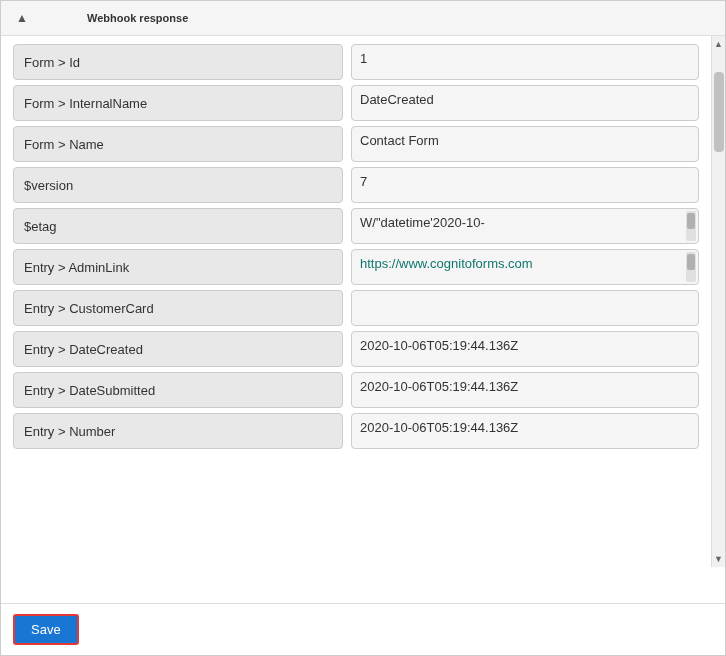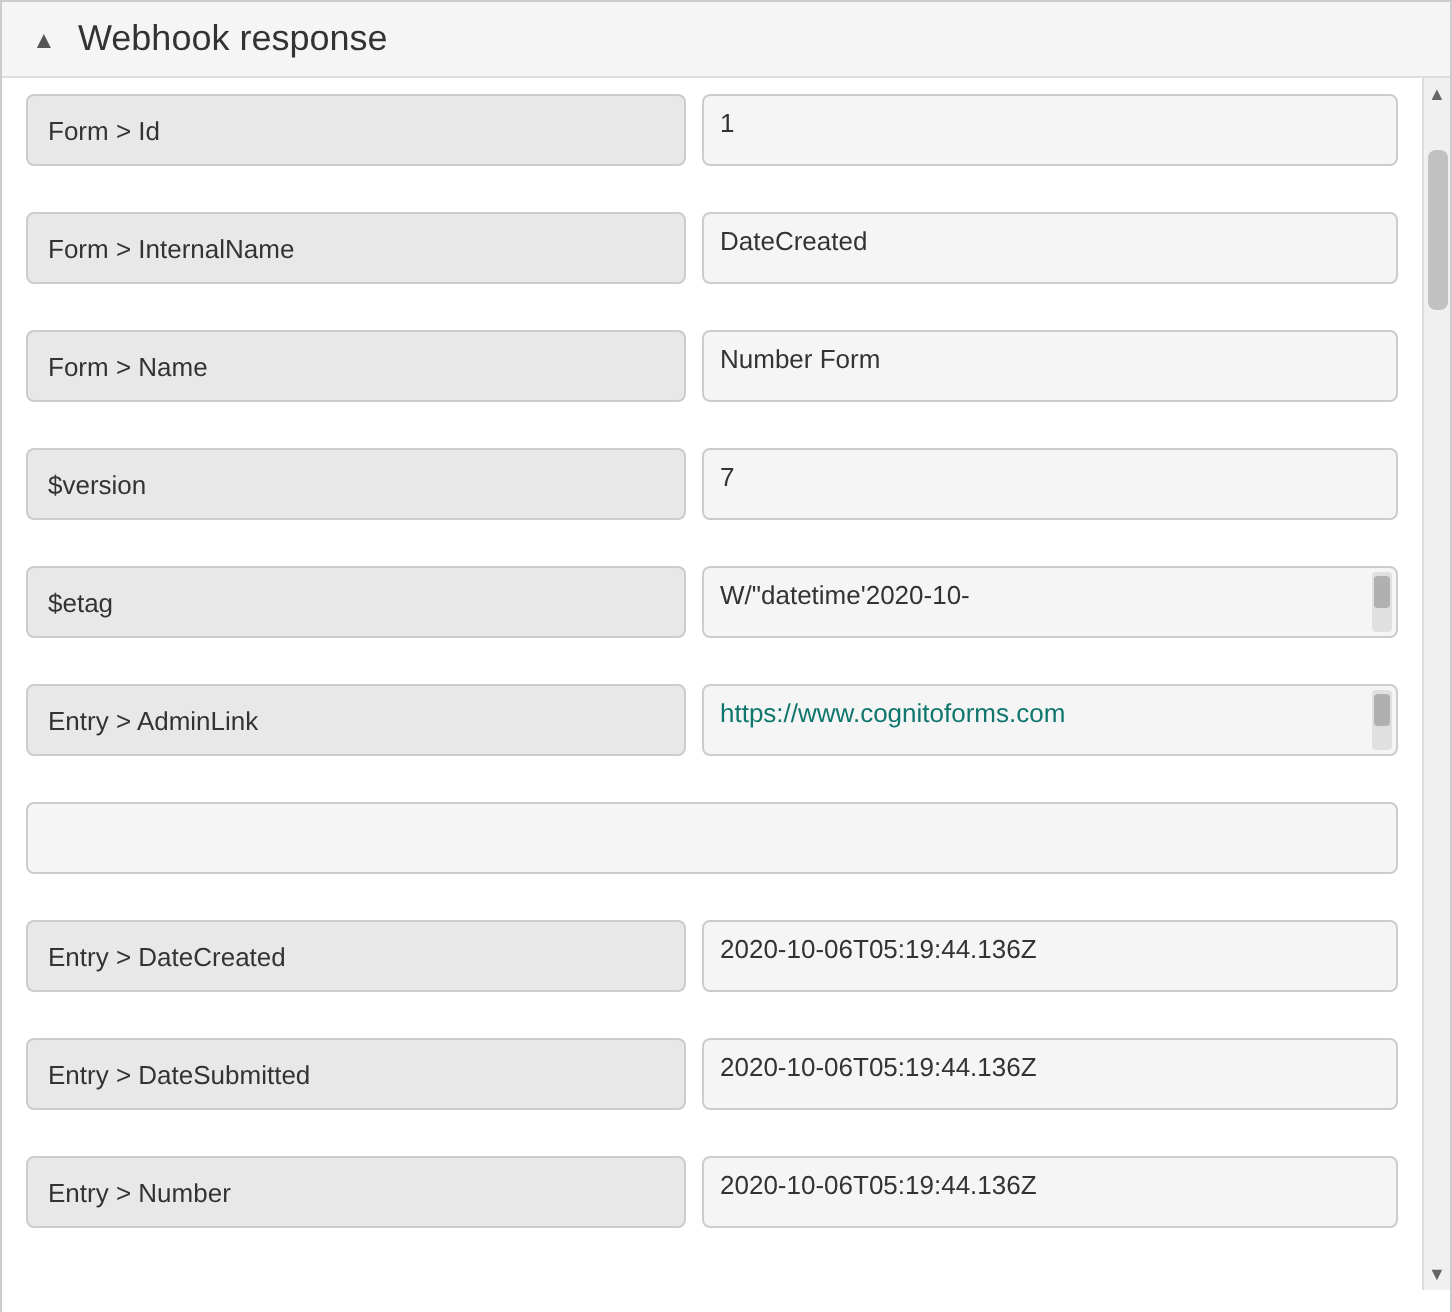--- a/index.html
+++ b/index.html
@@ -33,23 +33,24 @@
       width: 18px;
       height: 18px;
       display: flex;
       align-items: center;
       justify-content: center;
       color: #555;
       font-size: 12px;
     }
 
     .header-title {
-      font-size: 18px;
-      font-weight: 400;
-      color: #333;
+      font-size: 11px;
+      font-weight: 700;
+      color: #333;
+      margin-left: 48px;
     }
 
     .content-area {
       display: flex;
       flex: 1;
       overflow: hidden;
     }
 
     .fields-container {
       flex: 1;
@@ -82,21 +83,21 @@
       justify-content: center;
       font-size: 9px;
       color: #666;
       cursor: pointer;
       background: #f0f0f0;
     }
 
     .field-row {
       display: flex;
       align-items: stretch;
-      margin-bottom: 23px;
+      margin-bottom: 5px;
       gap: 8px;
     }
 
     .field-label {
       width: 330px;
       min-height: 36px;
       background: #e8e8e8;
       border: 1px solid #ccc;
       border-radius: 4px;
       padding: 8px 10px;
@@ -188,39 +189,40 @@
     <div class="field-row">
           <div class="field-label">Form &gt; Id</div>
           <div class="field-value">1</div>
         </div>
         <div class="field-row">
           <div class="field-label">Form &gt; InternalName</div>
           <div class="field-value">DateCreated</div>
         </div>
         <div class="field-row">
           <div class="field-label">Form &gt; Name</div>
-          <div class="field-value">Number Form</div>
+          <div class="field-value">Contact Form</div>
         </div>
         <div class="field-row">
           <div class="field-label">$version</div>
           <div class="field-value">7</div>
         </div>
         <div class="field-row">
           <div class="field-label">$etag</div>
           <div class="field-value has-scrollbar">W/"datetime'2020-10-<div class="mini-scrollbar">
               <div class="mini-scrollbar-thumb"></div>
             </div></div>
         </div>
         <div class="field-row">
           <div class="field-label">Entry &gt; AdminLink</div>
           <div class="field-value has-scrollbar link-value">https://www.cognitoforms.com<div class="mini-scrollbar">
               <div class="mini-scrollbar-thumb"></div>
             </div></div>
         </div>
         <div class="field-row">
+          <div class="field-label">Entry &gt; CustomerCard</div>
           <div class="field-value"></div>
         </div>
         <div class="field-row">
           <div class="field-label">Entry &gt; DateCreated</div>
           <div class="field-value">2020-10-06T05:19:44.136Z</div>
         </div>
         <div class="field-row">
           <div class="field-label">Entry &gt; DateSubmitted</div>
           <div class="field-value">2020-10-06T05:19:44.136Z</div>
         </div>

